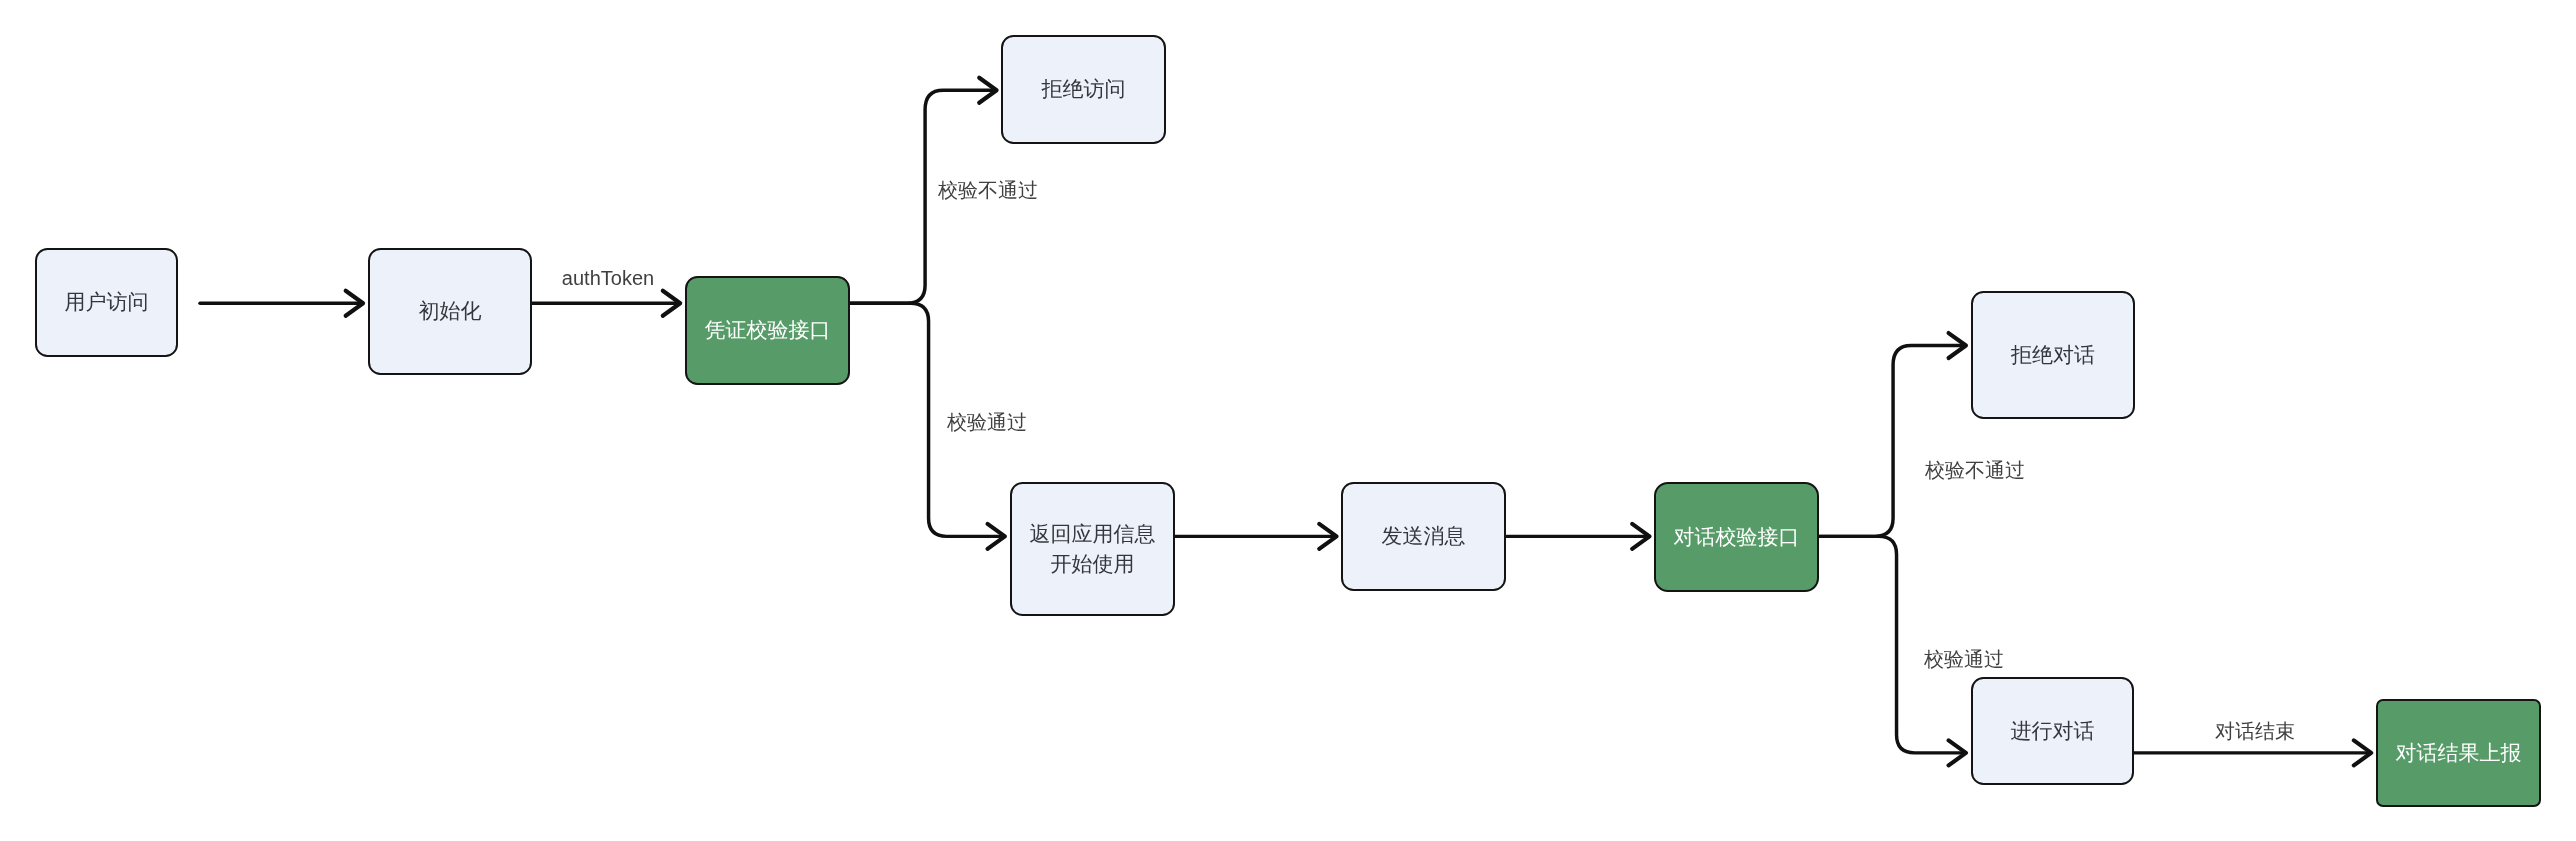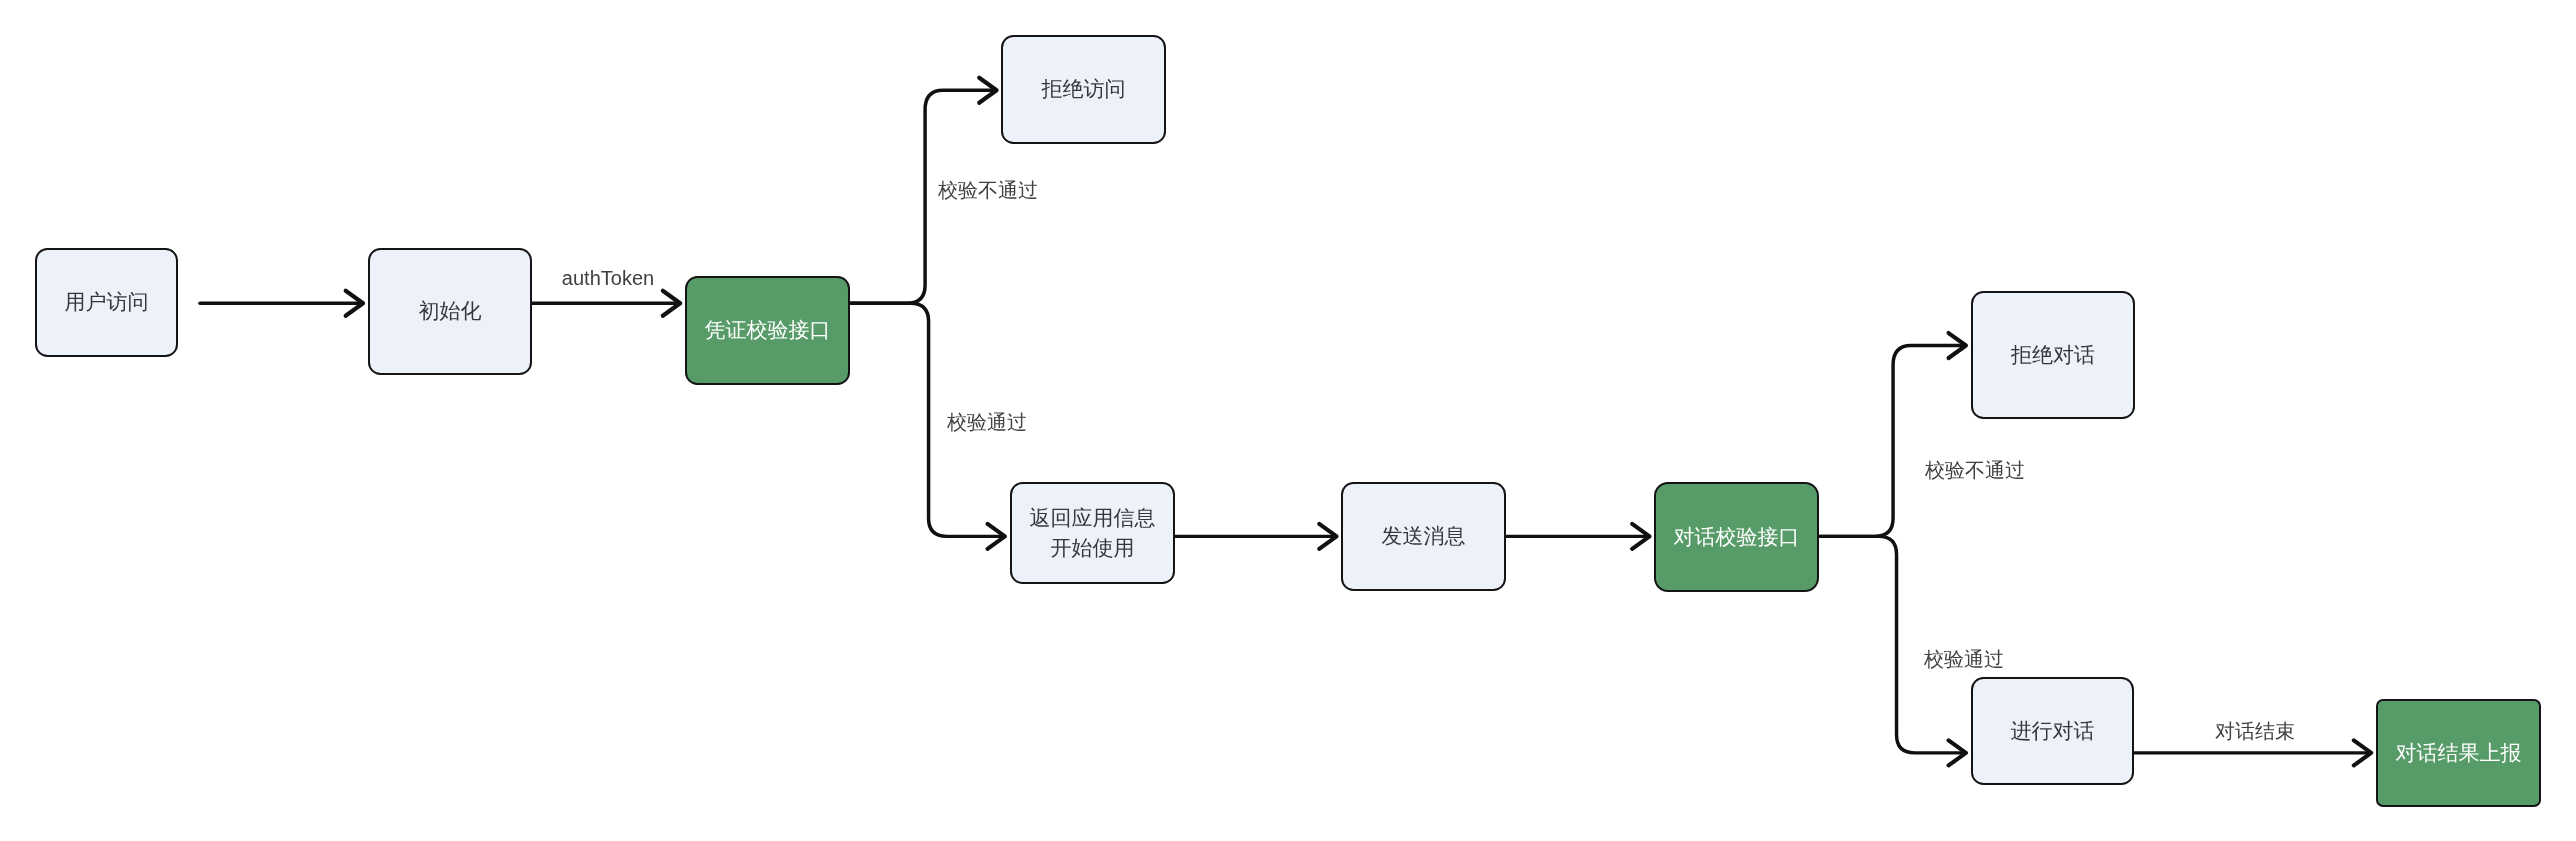--- a/index.html
+++ b/index.html
@@ -56,21 +56,21 @@
     transform: translate(-50%, -50%);
     color: #404040;
     font-size: 20px;
     white-space: nowrap;
   }
   
   .n-user-access        { left:   35px; top:  248px; width: 143px; height: 109px; }
   .n-init               { left:  368px; top:  248px; width: 164px; height: 127px; }
   .n-credential-check   { left:  685px; top:  248px; width: 165px; height: 109px; margin-top: 28px; }
   .n-deny-access        { left: 1001px; top:   35px; width: 165px; height: 109px; }
-  .n-return-app-info    { left: 1010px; top:  482px; width: 165px; height: 102px; }
+  .n-return-app-info    { left: 1010px; top:  482px; width: 165px; height: 134px; }
   .n-send-message       { left: 1341px; top:  482px; width: 165px; height: 109px; }
   .n-dialog-check       { left: 1654px; top:  482px; width: 165px; height: 110px; border-radius: 14px; }
   .n-deny-dialog        { left: 1971px; top:  291px; width: 164px; height: 128px; }
   .n-run-dialog         { left: 1971px; top: 677px; width: 163px; height: 108px; }
   .n-dialog-report      { left: 2376px; top: 699px; width: 165px; height: 108px; border-radius: 7px; }
   
   .l-auth-token   { left:  608px; top:  278px; }
   .l-check-fail-1 { left: 988px; top:  190px; }
   .l-check-pass-1 { left: 987px; top:  422px; }
   .l-check-fail-2 { left: 1975px; top:  470px; }

